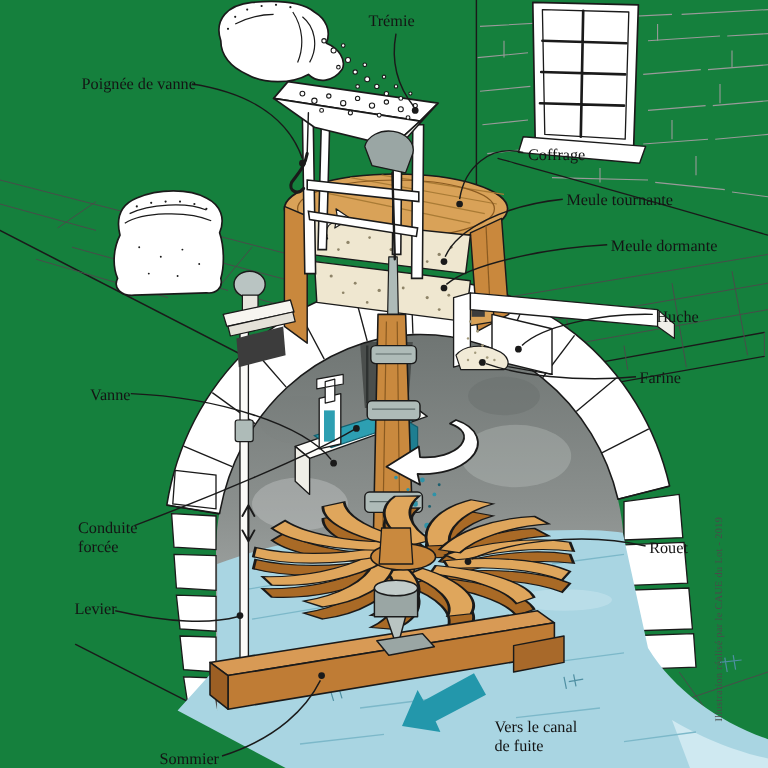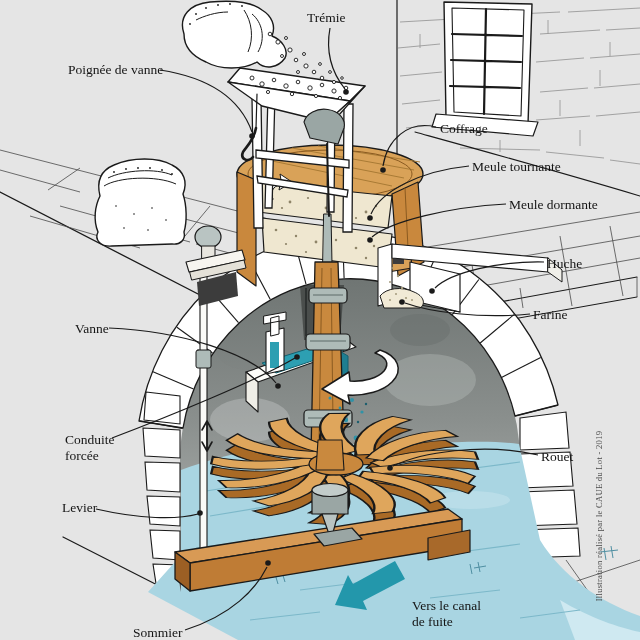--- a/index.html
+++ b/index.html
@@ -1,16 +1,16 @@
 <!DOCTYPE html>
 <html><head>
 <meta charset="utf-8">
 <style>
   html,body{margin:0;padding:0;background:#ffffff;}
-  .stage{width:640px;height:640px;position:relative;background:#e5e5e5;overflow:hidden;}
+  .stage{width:640px;height:640px;position:relative;background:#15803d;overflow:hidden;}
   svg{display:block;}
   text{font-family:"Liberation Serif","DejaVu Serif",serif;fill:#141414;}
   .lbl{font-size:13.5px;}
   .credit{font-size:8.5px;fill:#4a4a4a;letter-spacing:0.3px;}
   .leader{fill:none;stroke:#1a1a1a;stroke-width:1.2;}
   .dot{fill:#1a1a1a;}
   .ink{stroke:#1a1a1a;stroke-linejoin:round;stroke-linecap:round;}
   .sketch{stroke:#9a9a9a;stroke-width:0.9;fill:none;}
   .slab{stroke:#4a4a4a;stroke-width:0.8;fill:none;}
 </style>

